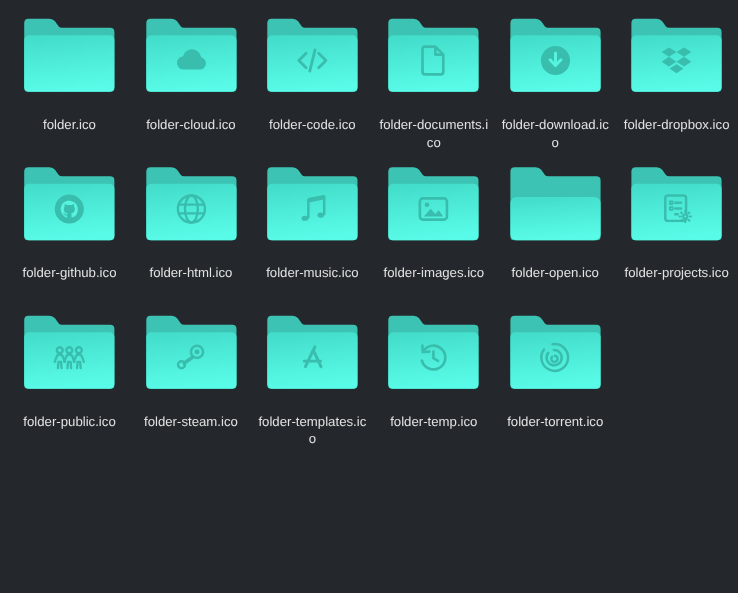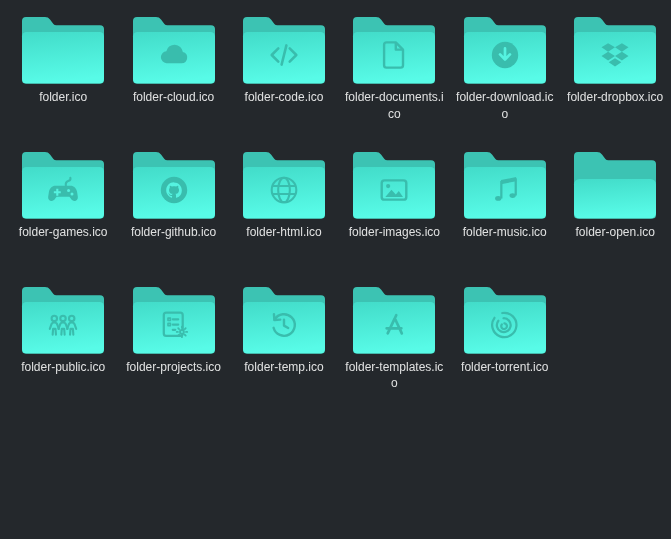--- a/index.html
+++ b/index.html
@@ -14,21 +14,21 @@
     display:grid;grid-template-columns:repeat(6,110.4px);grid-auto-rows:134.75px;
     padding-left:8px;box-sizing:border-box;
   }
   .tile{display:flex;flex-direction:column;align-items:center;padding-top:11px;cursor:default}
   .folder{width:86px;height:73px;flex:none}
   .back{fill:var(--back)}
   .glyph{color:var(--glyph)}
   .lite{fill:var(--lite)}
   .lite-s{stroke:var(--lite);fill:none}
   .label{
-    margin-top:5px;font-size:12px;line-height:16.5px;color:var(--label);
+    margin-top:21px;font-size:12px;line-height:16.5px;color:var(--label);
     text-align:center;max-width:104px;word-break:break-all;
   }
   #defs-svg{position:absolute;width:0;height:0}
 </style>
 </head>
 <body>
 
 <svg id="defs-svg" aria-hidden="true">
   <defs>
     <linearGradient id="foldgrad" x1="0" y1="0" x2="0.15" y2="1">
@@ -232,97 +232,97 @@
       <path class="back" d="M2 69 V10 Q2 6 6 6 H25 Q28.2 6 30 8.4 L33.4 13 Q34.4 14.2 36.4 14.2 H80 Q84 14.2 84 18 V69 Q84 72.5 80.5 72.5 H5.5 Q2 72.5 2 69 Z"></path>
       <rect class="front" x="2" y="21" width="82" height="51.5" rx="4.5" fill="url(#foldgrad)"></rect>
       <use class="glyph" x="25" y="26" width="36" height="36" href="#g-dropbox"></use>
     </svg>
     <div class="label">folder-dropbox.ico</div>
   </div>
     <div class="tile">
     <svg class="folder" viewBox="0 0 86 73">
       <path class="back" d="M2 69 V10 Q2 6 6 6 H25 Q28.2 6 30 8.4 L33.4 13 Q34.4 14.2 36.4 14.2 H80 Q84 14.2 84 18 V69 Q84 72.5 80.5 72.5 H5.5 Q2 72.5 2 69 Z"></path>
       <rect class="front" x="2" y="21" width="82" height="51.5" rx="4.5" fill="url(#foldgrad)"></rect>
-      <use class="glyph" x="25" y="26" width="36" height="36" href="#g-gamepad"></use>
-    </svg>
-    <div class="label">folder-games.ico</div>
-  </div>
-    <div class="tile">
-    <svg class="folder" viewBox="0 0 86 73">
-      <path class="back" d="M2 69 V10 Q2 6 6 6 H25 Q28.2 6 30 8.4 L33.4 13 Q34.4 14.2 36.4 14.2 H80 Q84 14.2 84 18 V69 Q84 72.5 80.5 72.5 H5.5 Q2 72.5 2 69 Z"></path>
-      <rect class="front" x="2" y="21" width="82" height="51.5" rx="4.5" fill="url(#foldgrad)"></rect>
       <use class="glyph" x="25" y="26" width="36" height="36" href="#g-github"></use>
     </svg>
     <div class="label">folder-github.ico</div>
   </div>
     <div class="tile">
     <svg class="folder" viewBox="0 0 86 73">
       <path class="back" d="M2 69 V10 Q2 6 6 6 H25 Q28.2 6 30 8.4 L33.4 13 Q34.4 14.2 36.4 14.2 H80 Q84 14.2 84 18 V69 Q84 72.5 80.5 72.5 H5.5 Q2 72.5 2 69 Z"></path>
       <rect class="front" x="2" y="21" width="82" height="51.5" rx="4.5" fill="url(#foldgrad)"></rect>
       <use class="glyph" x="25" y="26" width="36" height="36" href="#g-globe"></use>
     </svg>
     <div class="label">folder-html.ico</div>
   </div>
     <div class="tile">
     <svg class="folder" viewBox="0 0 86 73">
       <path class="back" d="M2 69 V10 Q2 6 6 6 H25 Q28.2 6 30 8.4 L33.4 13 Q34.4 14.2 36.4 14.2 H80 Q84 14.2 84 18 V69 Q84 72.5 80.5 72.5 H5.5 Q2 72.5 2 69 Z"></path>
       <rect class="front" x="2" y="21" width="82" height="51.5" rx="4.5" fill="url(#foldgrad)"></rect>
+      <use class="glyph" x="25" y="26" width="36" height="36" href="#g-music"></use>
+    </svg>
+    <div class="label">folder-music.ico</div>
+  </div>
+    <div class="tile">
+    <svg class="folder" viewBox="0 0 86 73">
+      <path class="back" d="M2 69 V10 Q2 6 6 6 H25 Q28.2 6 30 8.4 L33.4 13 Q34.4 14.2 36.4 14.2 H80 Q84 14.2 84 18 V69 Q84 72.5 80.5 72.5 H5.5 Q2 72.5 2 69 Z"></path>
+      <rect class="front" x="2" y="21" width="82" height="51.5" rx="4.5" fill="url(#foldgrad)"></rect>
       <use class="glyph" x="25" y="26" width="36" height="36" href="#g-image"></use>
     </svg>
     <div class="label">folder-images.ico</div>
   </div>
     <div class="tile">
     <svg class="folder" viewBox="0 0 86 73">
       <path class="back" d="M2 69 V10 Q2 6 6 6 H25 Q28.2 6 30 8.4 L33.4 13 Q34.4 14.2 36.4 14.2 H80 Q84 14.2 84 18 V69 Q84 72.5 80.5 72.5 H5.5 Q2 72.5 2 69 Z"></path>
-      <rect class="front" x="2" y="21" width="82" height="51.5" rx="4.5" fill="url(#foldgrad)"></rect>
-      <use class="glyph" x="25" y="26" width="36" height="36" href="#g-music"></use>
-    </svg>
-    <div class="label">folder-music.ico</div>
-  </div>
-    <div class="tile">
-    <svg class="folder" viewBox="0 0 86 73">
-      <path class="back" d="M2 69 V10 Q2 6 6 6 H25 Q28.2 6 30 8.4 L33.4 13 Q34.4 14.2 36.4 14.2 H80 Q84 14.2 84 18 V69 Q84 72.5 80.5 72.5 H5.5 Q2 72.5 2 69 Z"></path>
       <rect class="front" x="2" y="33" width="82" height="39.5" rx="5.5" fill="url(#foldgrad)"></rect>
 
     </svg>
     <div class="label">folder-open.ico</div>
   </div>
     <div class="tile">
     <svg class="folder" viewBox="0 0 86 73">
       <path class="back" d="M2 69 V10 Q2 6 6 6 H25 Q28.2 6 30 8.4 L33.4 13 Q34.4 14.2 36.4 14.2 H80 Q84 14.2 84 18 V69 Q84 72.5 80.5 72.5 H5.5 Q2 72.5 2 69 Z"></path>
       <rect class="front" x="2" y="21" width="82" height="51.5" rx="4.5" fill="url(#foldgrad)"></rect>
+      <use class="glyph" x="25" y="26" width="36" height="36" href="#g-tasks"></use>
+    </svg>
+    <div class="label">folder-projects.ico</div>
+  </div>
+    <div class="tile">
+    <svg class="folder" viewBox="0 0 86 73">
+      <path class="back" d="M2 69 V10 Q2 6 6 6 H25 Q28.2 6 30 8.4 L33.4 13 Q34.4 14.2 36.4 14.2 H80 Q84 14.2 84 18 V69 Q84 72.5 80.5 72.5 H5.5 Q2 72.5 2 69 Z"></path>
+      <rect class="front" x="2" y="21" width="82" height="51.5" rx="4.5" fill="url(#foldgrad)"></rect>
       <use class="glyph" x="25" y="26" width="36" height="36" href="#g-people"></use>
     </svg>
     <div class="label">folder-public.ico</div>
   </div>
     <div class="tile">
     <svg class="folder" viewBox="0 0 86 73">
       <path class="back" d="M2 69 V10 Q2 6 6 6 H25 Q28.2 6 30 8.4 L33.4 13 Q34.4 14.2 36.4 14.2 H80 Q84 14.2 84 18 V69 Q84 72.5 80.5 72.5 H5.5 Q2 72.5 2 69 Z"></path>
       <rect class="front" x="2" y="21" width="82" height="51.5" rx="4.5" fill="url(#foldgrad)"></rect>
-      <use class="glyph" x="25" y="26" width="36" height="36" href="#g-tasks"></use>
-    </svg>
-    <div class="label">folder-projects.ico</div>
+      <use class="glyph" x="25" y="26" width="36" height="36" href="#g-steam"></use>
+    </svg>
+    <div class="label">folder-steam.ico</div>
+  </div>
+    <div class="tile">
+    <svg class="folder" viewBox="0 0 86 73">
+      <path class="back" d="M2 69 V10 Q2 6 6 6 H25 Q28.2 6 30 8.4 L33.4 13 Q34.4 14.2 36.4 14.2 H80 Q84 14.2 84 18 V69 Q84 72.5 80.5 72.5 H5.5 Q2 72.5 2 69 Z"></path>
+      <rect class="front" x="2" y="21" width="82" height="51.5" rx="4.5" fill="url(#foldgrad)"></rect>
+      <use class="glyph" x="25" y="26" width="36" height="36" href="#g-templates"></use>
+    </svg>
+    <div class="label">folder-templates.ico</div>
   </div>
     <div class="tile">
     <svg class="folder" viewBox="0 0 86 73">
       <path class="back" d="M2 69 V10 Q2 6 6 6 H25 Q28.2 6 30 8.4 L33.4 13 Q34.4 14.2 36.4 14.2 H80 Q84 14.2 84 18 V69 Q84 72.5 80.5 72.5 H5.5 Q2 72.5 2 69 Z"></path>
       <rect class="front" x="2" y="21" width="82" height="51.5" rx="4.5" fill="url(#foldgrad)"></rect>
       <use class="glyph" x="25" y="26" width="36" height="36" href="#g-history"></use>
     </svg>
     <div class="label">folder-temp.ico</div>
   </div>
     <div class="tile">
     <svg class="folder" viewBox="0 0 86 73">
       <path class="back" d="M2 69 V10 Q2 6 6 6 H25 Q28.2 6 30 8.4 L33.4 13 Q34.4 14.2 36.4 14.2 H80 Q84 14.2 84 18 V69 Q84 72.5 80.5 72.5 H5.5 Q2 72.5 2 69 Z"></path>
       <rect class="front" x="2" y="21" width="82" height="51.5" rx="4.5" fill="url(#foldgrad)"></rect>
-      <use class="glyph" x="25" y="26" width="36" height="36" href="#g-templates"></use>
-    </svg>
-    <div class="label">folder-templates.ico</div>
-  </div>
-    <div class="tile">
-    <svg class="folder" viewBox="0 0 86 73">
-      <path class="back" d="M2 69 V10 Q2 6 6 6 H25 Q28.2 6 30 8.4 L33.4 13 Q34.4 14.2 36.4 14.2 H80 Q84 14.2 84 18 V69 Q84 72.5 80.5 72.5 H5.5 Q2 72.5 2 69 Z"></path>
-      <rect class="front" x="2" y="21" width="82" height="51.5" rx="4.5" fill="url(#foldgrad)"></rect>
       <use class="glyph" x="25" y="26" width="36" height="36" href="#g-torrent"></use>
     </svg>
     <div class="label">folder-torrent.ico</div>
   </div>
   </div>
 
 </body></html>

